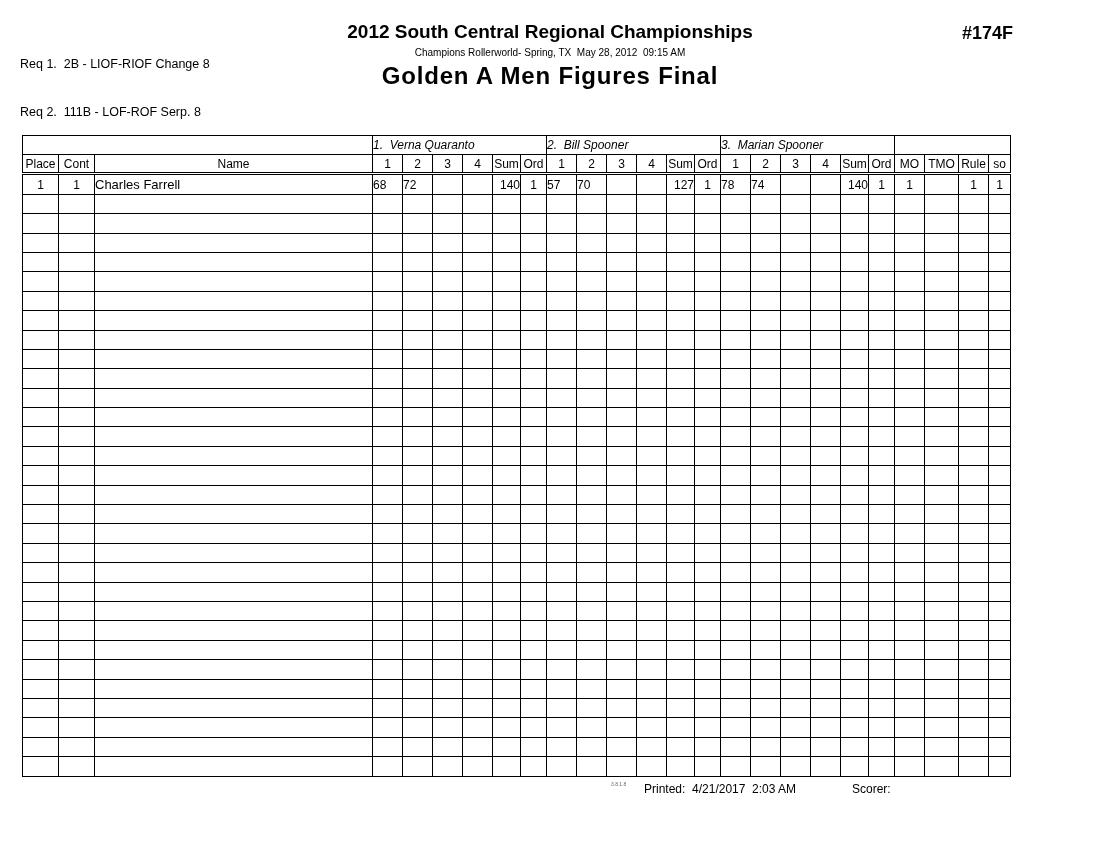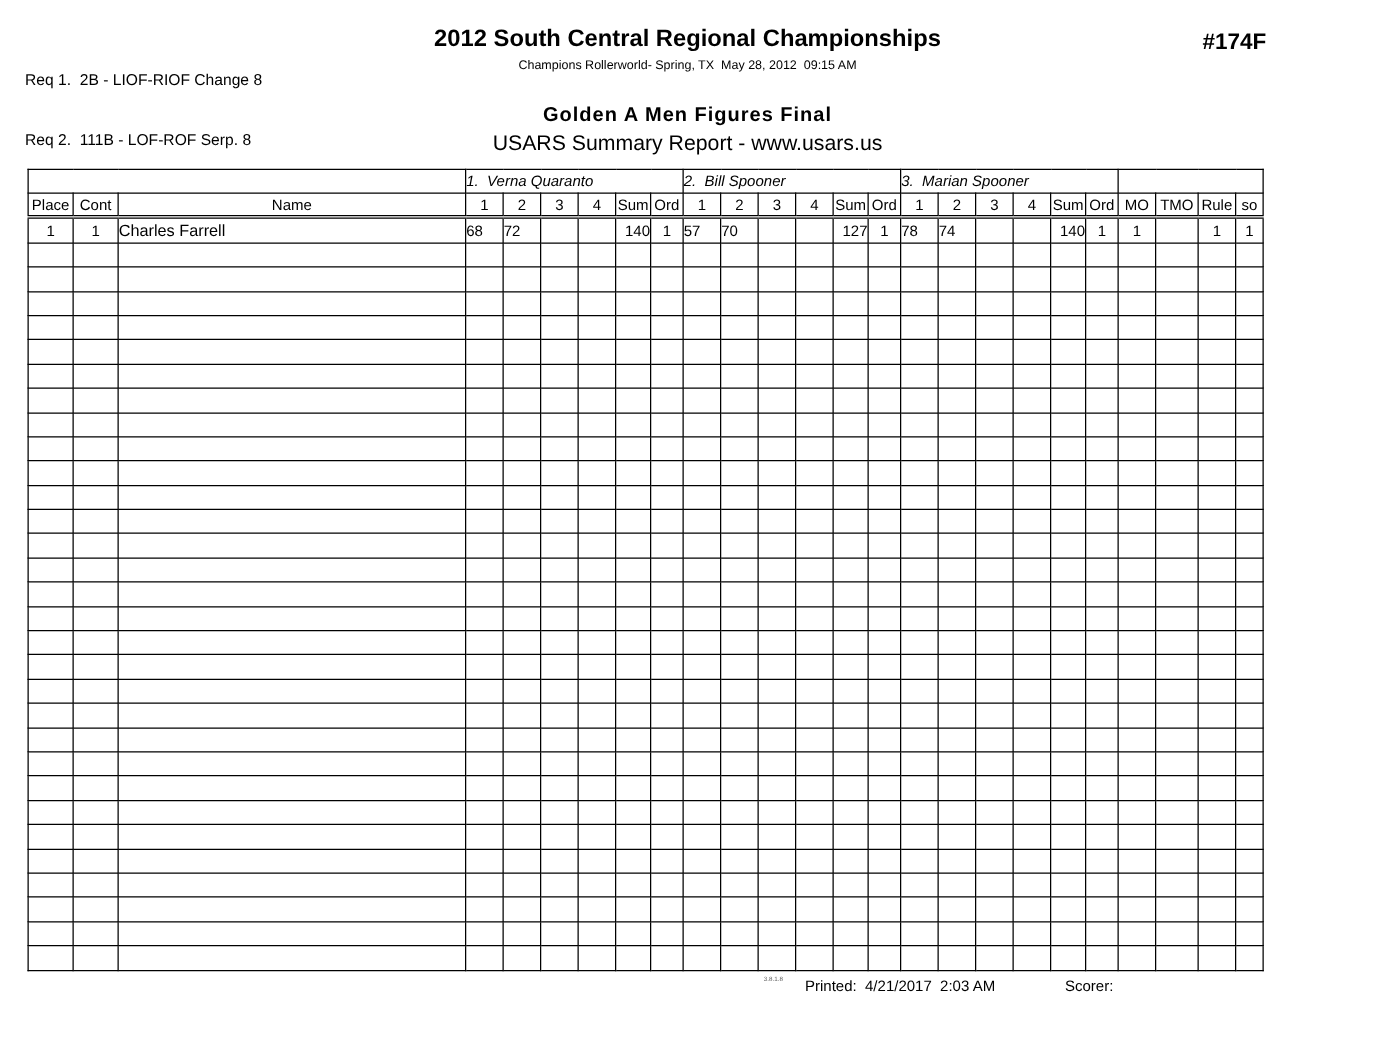--- a/index.html
+++ b/index.html
@@ -4,21 +4,21 @@
 <style>
   html,body{margin:0;padding:0;background:#fff;}
   body{
     width:1100px;height:850px;position:relative;overflow:hidden;
     font-family:"Liberation Sans","DejaVu Sans",sans-serif;color:#000;
   }
   .req{position:absolute;left:20px;top:24px;font-size:12.5px;line-height:16px;white-space:pre;}
   .title-block{position:absolute;left:0;top:22px;width:1100px;text-align:center;}
   .title{font-size:19px;font-weight:bold;line-height:20px;}
   .subtitle{font-size:10px;line-height:16px;margin-top:3px;white-space:pre;}
-  .event{font-size:16px;font-weight:bold;line-height:21px;margin-top:21px;letter-spacing:0.8px;}
+  .event{font-size:24px;font-weight:bold;line-height:21px;margin-top:4px;letter-spacing:0.8px;}
   .report{font-size:17px;line-height:18px;margin-top:3px;}
   .evtnum{position:absolute;left:962px;top:23px;font-size:18px;font-weight:bold;}
 
   table.score{
     position:absolute;left:22px;top:135px;
     border-collapse:collapse;table-layout:fixed;
     font-size:12px;
   }
   table.score td, table.score th{
     border:1px solid #000;padding:0;height:18.4px;
@@ -43,21 +43,20 @@
 
 <div class="req">
   <div>Req 1.  2B - LIOF-RIOF Change 8</div>
   <div>Req 2.  111B - LOF-ROF Serp. 8</div>
 </div>
 
 <div class="title-block">
   <div class="title">2012 South Central Regional Championships</div>
   <div class="subtitle">Champions Rollerworld- Spring, TX  May 28, 2012  09:15 AM</div>
   <div class="event">Golden A Men Figures Final</div>
-  <div class="report">USARS Summary Report - www.usars.us</div>
 </div>
 
 <div class="evtnum">#174F</div>
 
 <table class="score">
   <colgroup>
     <col style="width:36px">
       <col style="width:36px">
       <col style="width:278px">
     <col style="width:30px">

